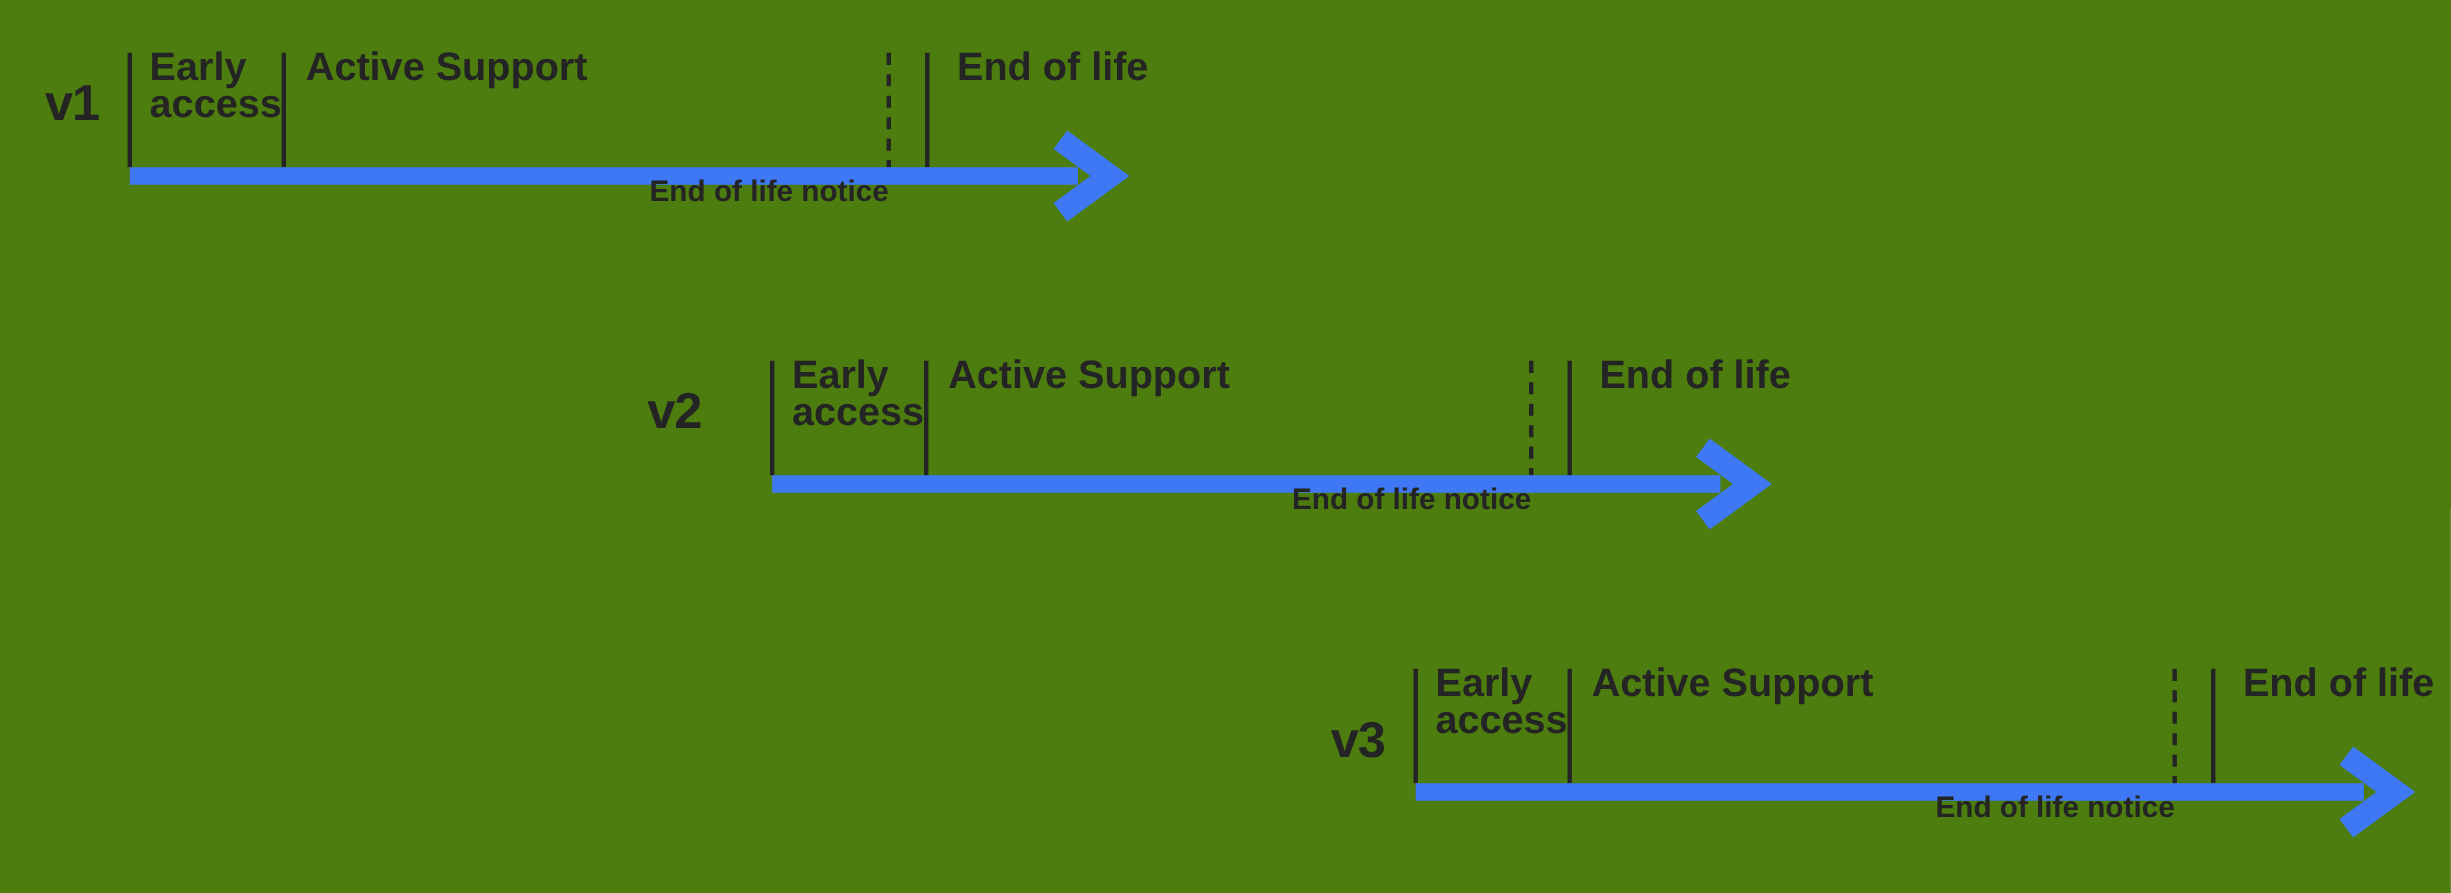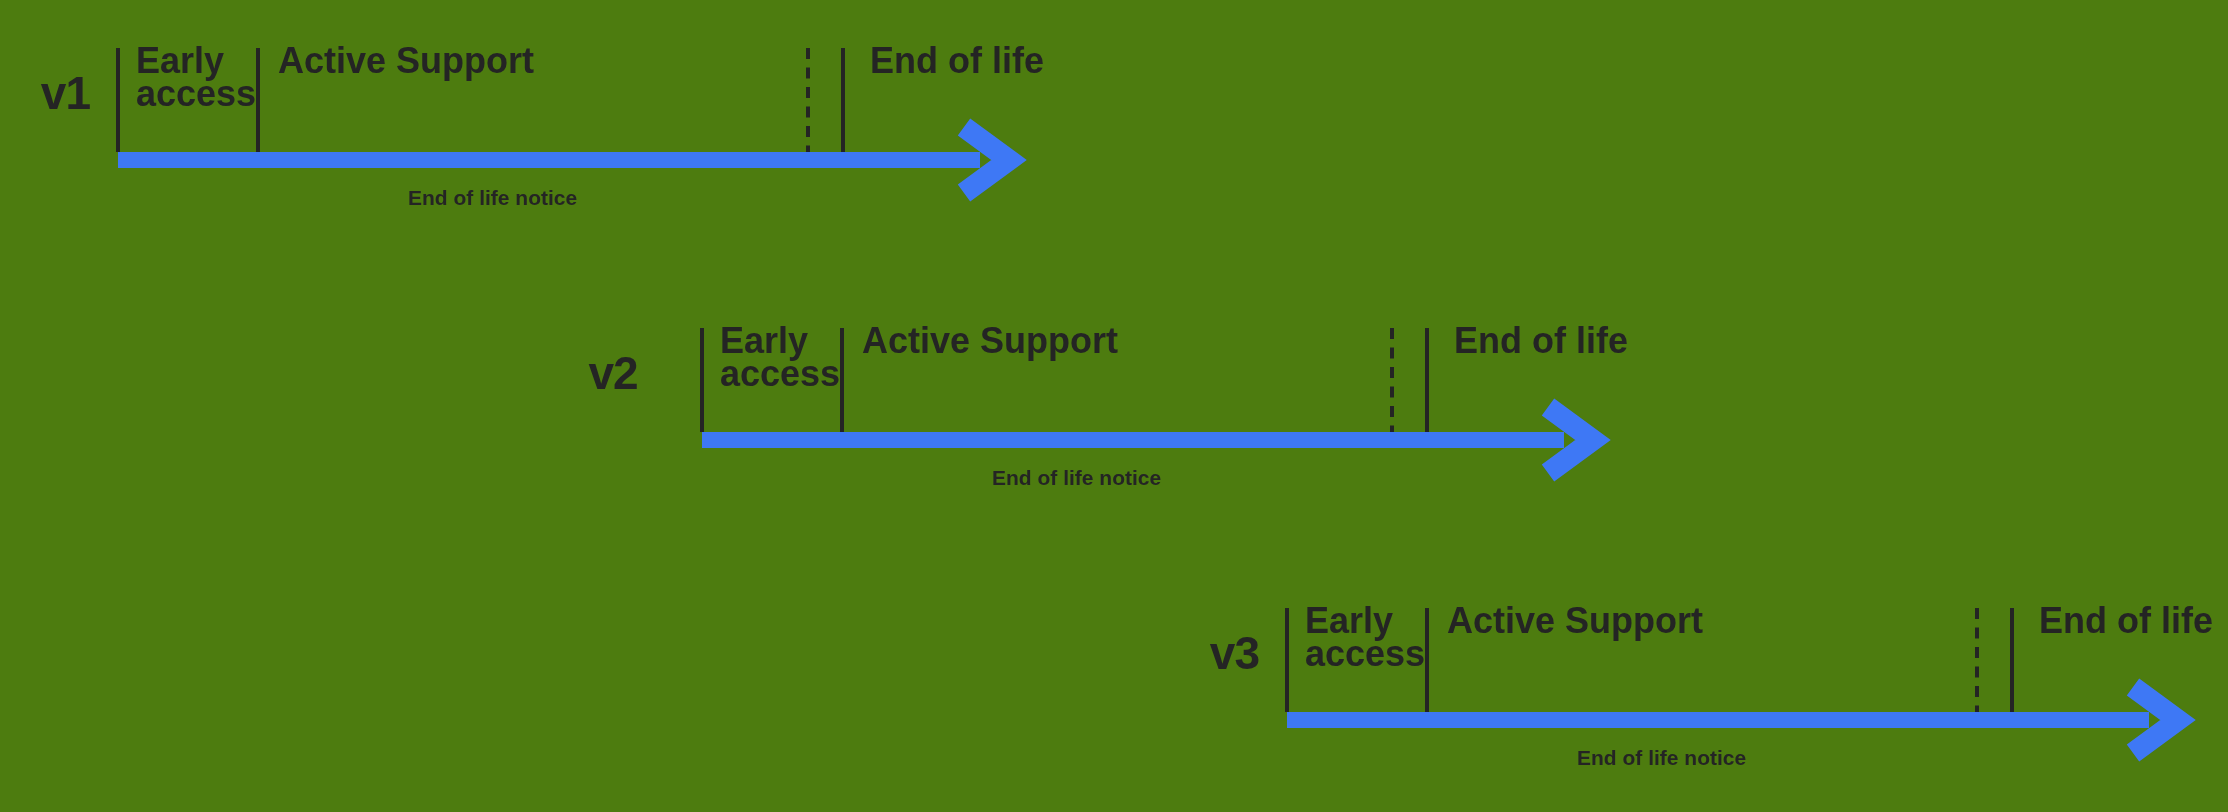--- a/index.html
+++ b/index.html
@@ -53,23 +53,24 @@
   .phase-early {
     left: 168px;
     width: 118px;
     white-space: normal;
   }
   .phase-active { left: 310px; text-align: center; }
   .phase-eol    { left: 902px; }
   .notice-label {
     position: absolute;
     left: 440px;
-    top: 144px;
+    top: 120px;
     width: 400px;
-    font-size: 21px;
+    text-align: right;
+    font-size: 27px;
     font-weight: 700;
     line-height: 32px;
     white-space: nowrap;
   }
 </style>
 </head>
 <body>
 
 <div class="canvas" style="background: #4d7c0f;">
 
@@ -99,21 +100,21 @@
       <line x1="0" y1="112" x2="862" y2="112" stroke-width="16" stroke="#3E78F5"></line>
       <polyline points="846,79 891,112 846,145" fill="none" stroke-width="21" stroke-miterlimit="10" stroke="#3E78F5"></polyline>
     </svg>
     <div class="phase-label phase-early" style="color: rgb(36, 36, 36);">Early access</div>
     <div class="phase-label phase-active" style="color: rgb(36, 36, 36);">Active Support</div>
     <div class="phase-label phase-eol" style="color: rgb(36, 36, 36);">End of life</div>
     <div class="notice-label" style="color: rgb(36, 36, 36);">End of life notice</div>
   </div>
 
   <div class="timeline-row row-v3">
-    <div class="version-label" style="color: rgb(36, 36, 36);">v3</div>
+    <div class="version-label" style="color: rgb(36, 36, 36); margin-top: 19px;">v3</div>
     <svg class="geometry" width="980" height="185" viewBox="-20 -5 980 185">
       <line x1="0" y1="0" x2="0" y2="104" stroke-width="4" stroke="#242424"></line>
       <line x1="140" y1="0" x2="140" y2="104" stroke-width="4" stroke="#242424"></line>
       <line x1="690" y1="0" x2="690" y2="104" stroke-width="4" stroke-dasharray="11 8.5" stroke="#242424"></line>
       <line x1="725" y1="0" x2="725" y2="104" stroke-width="4" stroke="#242424"></line>
       <line x1="0" y1="112" x2="862" y2="112" stroke-width="16" stroke="#3E78F5"></line>
       <polyline points="846,79 891,112 846,145" fill="none" stroke-width="21" stroke-miterlimit="10" stroke="#3E78F5"></polyline>
     </svg>
     <div class="phase-label phase-early" style="color: rgb(36, 36, 36);">Early access</div>
     <div class="phase-label phase-active" style="color: rgb(36, 36, 36);">Active Support</div>

